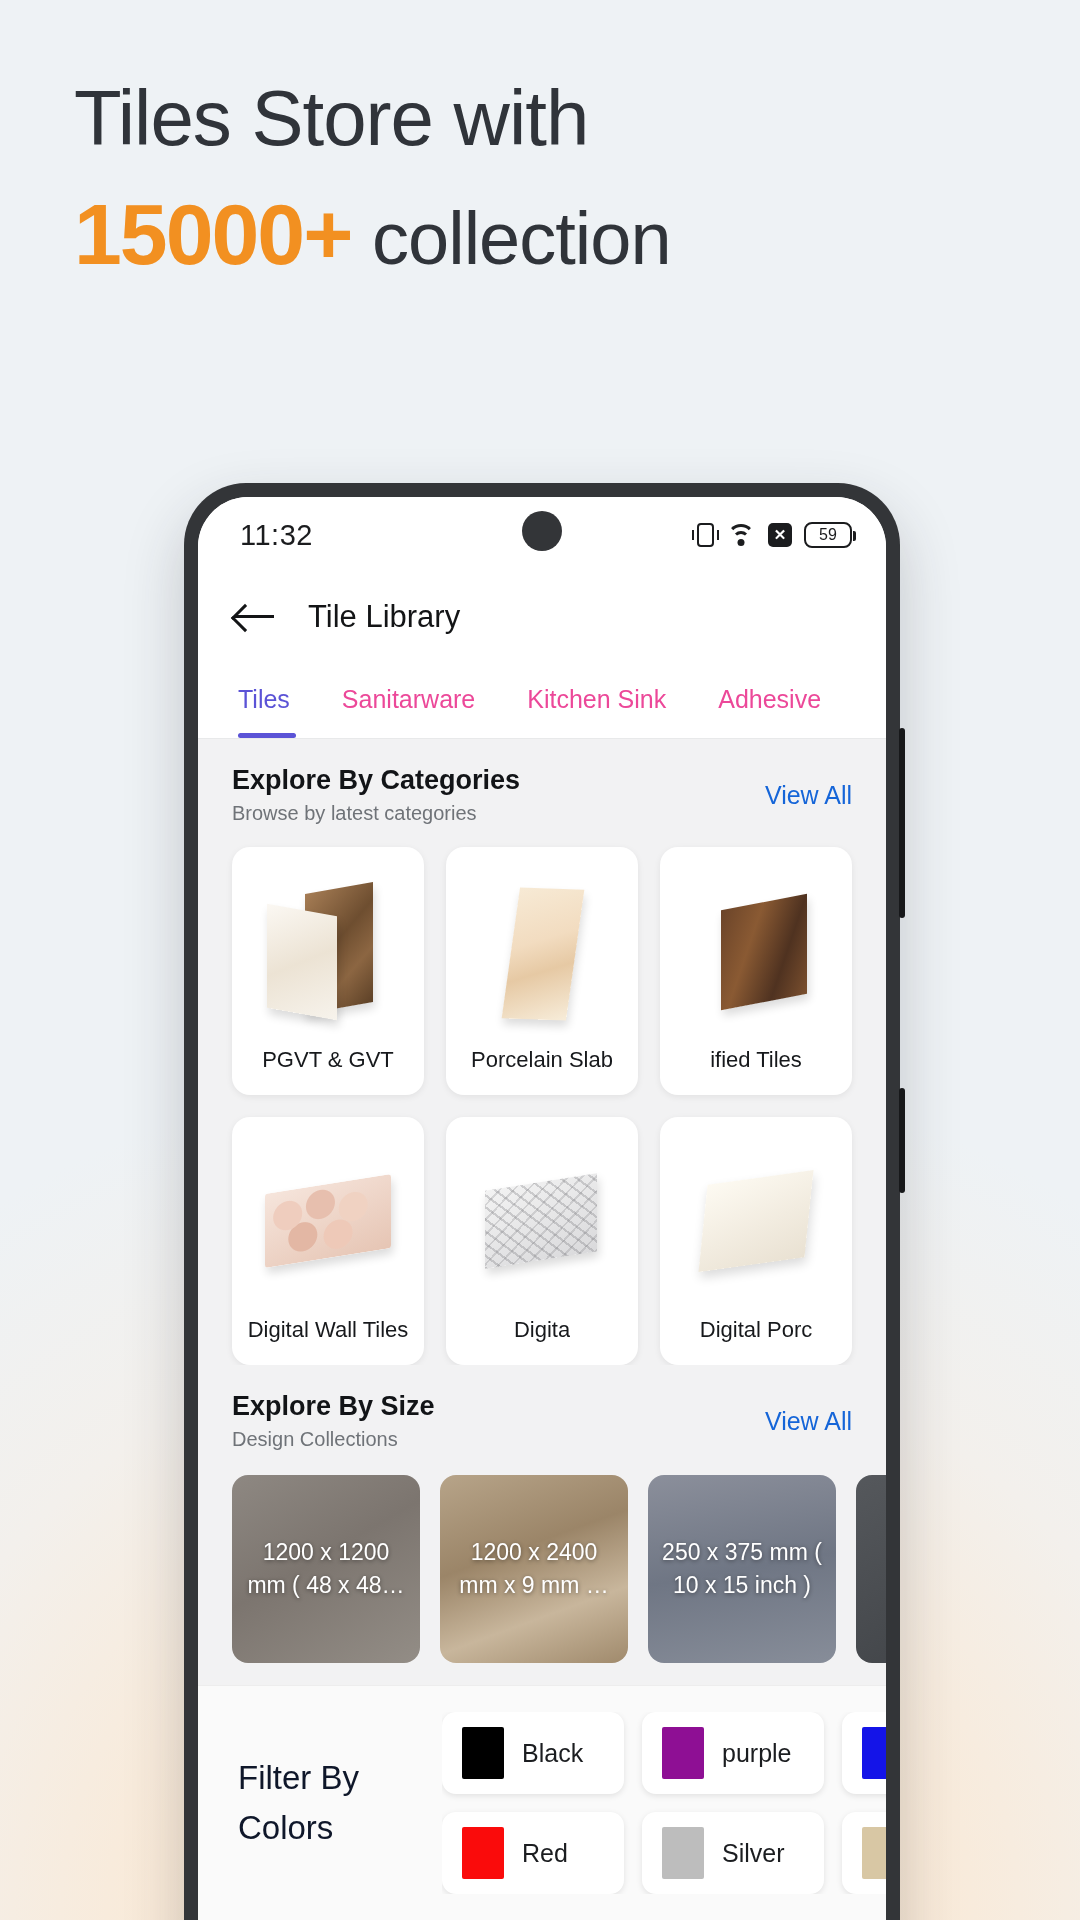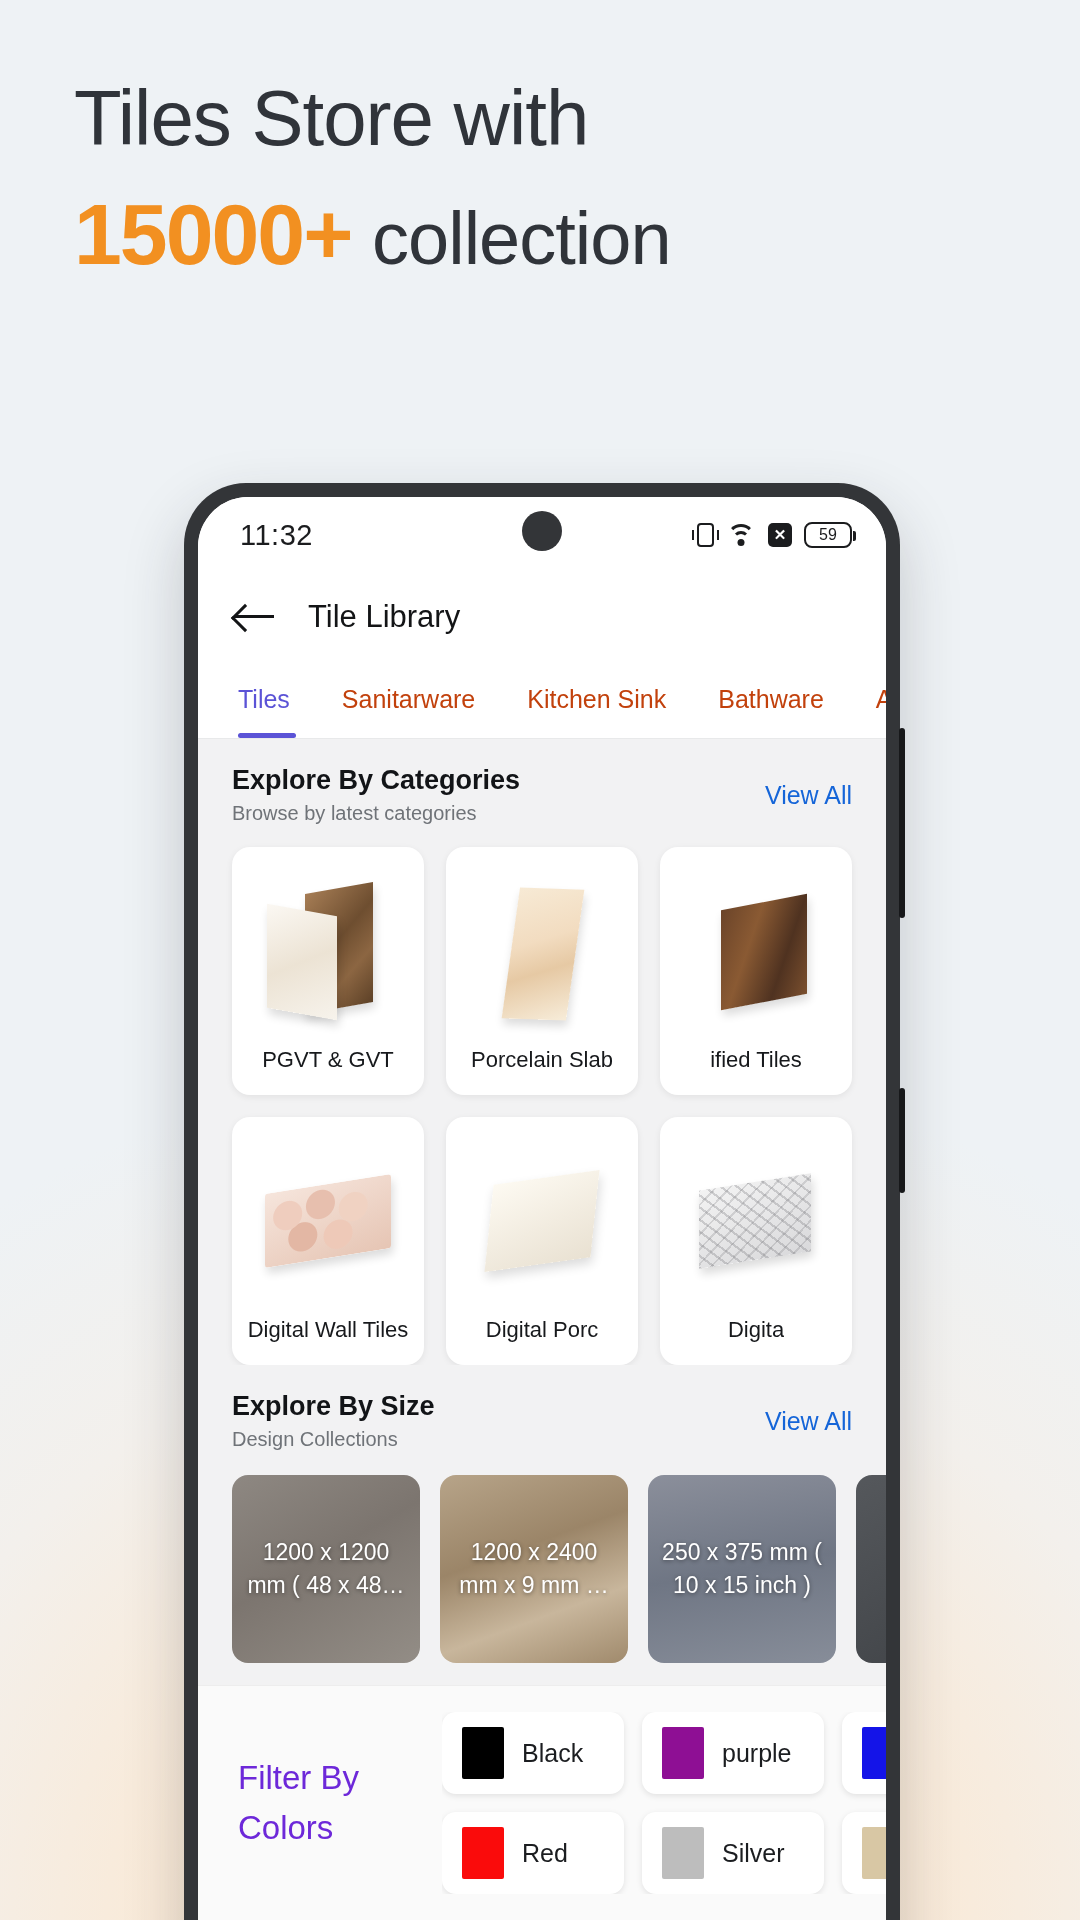--- a/index.html
+++ b/index.html
@@ -157,21 +157,21 @@
     padding: 0 34px;
     background:#fff;
     border-bottom: 1px solid #e8e9ea;
     overflow: hidden;
     white-space: nowrap;
   }
   .tab {
     display:flex; align-items:center;
     padding: 0 26px;
     font-size: 25px;
-    color: #c2410c;
+    color: #ec4899;
     position: relative;
     flex: none;
   }
   .tab:first-child { padding-left: 6px; }
   .tab.active { color: #5b53d6; }
   .tab.active::after {
     content:""; position:absolute; left: 6px; right: 20px; bottom: 0;
     height: 5px; border-radius: 3px; background:#5b53d6;
   }
 
@@ -285,21 +285,21 @@
   .sz4 { background: linear-gradient(150deg,#55585c,#3d4044); }
 
   
   .filter-wrap {
     background:#fafafa;
     padding: 26px 0 30px 40px;
     display:flex; align-items:center; gap: 24px;
     border-top: 1px solid #ededed;
   }
   .filter-title {
-    font-size: 33px; color:#6d28d9; line-height: 50px; width: 180px; flex:none;
+    font-size: 33px; color:#0f172a; line-height: 50px; width: 180px; flex:none;
   }
   .color-grid {
     display:grid;
     grid-template-columns: repeat(3, 182px);
     grid-auto-rows: 82px;
     gap: 18px;
     overflow:hidden;
   }
   .color-chip {
     background:#fff;
@@ -346,21 +346,20 @@
 
     <div class="appbar">
       <span class="back-arrow"></span>
       <span class="appbar-title">Tile Library</span>
     </div>
 
     <div class="tabs">
       <div class="tab active">Tiles</div>
       <div class="tab">Sanitarware</div>
       <div class="tab">Kitchen Sink</div>
-      <div class="tab">Bathware</div>
       <div class="tab">Adhesive</div>
     </div>
 
     <div class="content">
 
       <div class="section-head">
         <div>
           <div class="sh-title">Explore By Categories</div>
           <div class="sh-sub">Browse by latest categories</div>
         </div>
@@ -397,32 +396,32 @@
           <div class="cat-thumb">
             <div class="art">
                 <div class="slab a4"></div>
               </div>
           </div>
           <div class="cat-label">Digital Wall Tiles</div>
         </div>
         <div class="cat-card">
           <div class="cat-thumb">
             <div class="art">
+                <div class="slab a6"></div>
+              </div>
+          </div>
+          <div class="cat-label">Digita</div>
+        </div>
+        <div class="cat-card">
+          <div class="cat-thumb">
+            <div class="art">
                 <div class="slab a5"></div>
               </div>
           </div>
           <div class="cat-label">Digital Porc</div>
-        </div>
-        <div class="cat-card">
-          <div class="cat-thumb">
-            <div class="art">
-                <div class="slab a6"></div>
-              </div>
-          </div>
-          <div class="cat-label">Digita</div>
         </div>
       </div>
 
       <div class="section-head">
         <div>
           <div class="sh-title">Explore By Size</div>
           <div class="sh-sub">Design Collections</div>
         </div>
         <div class="sh-link">View All</div>
       </div>

